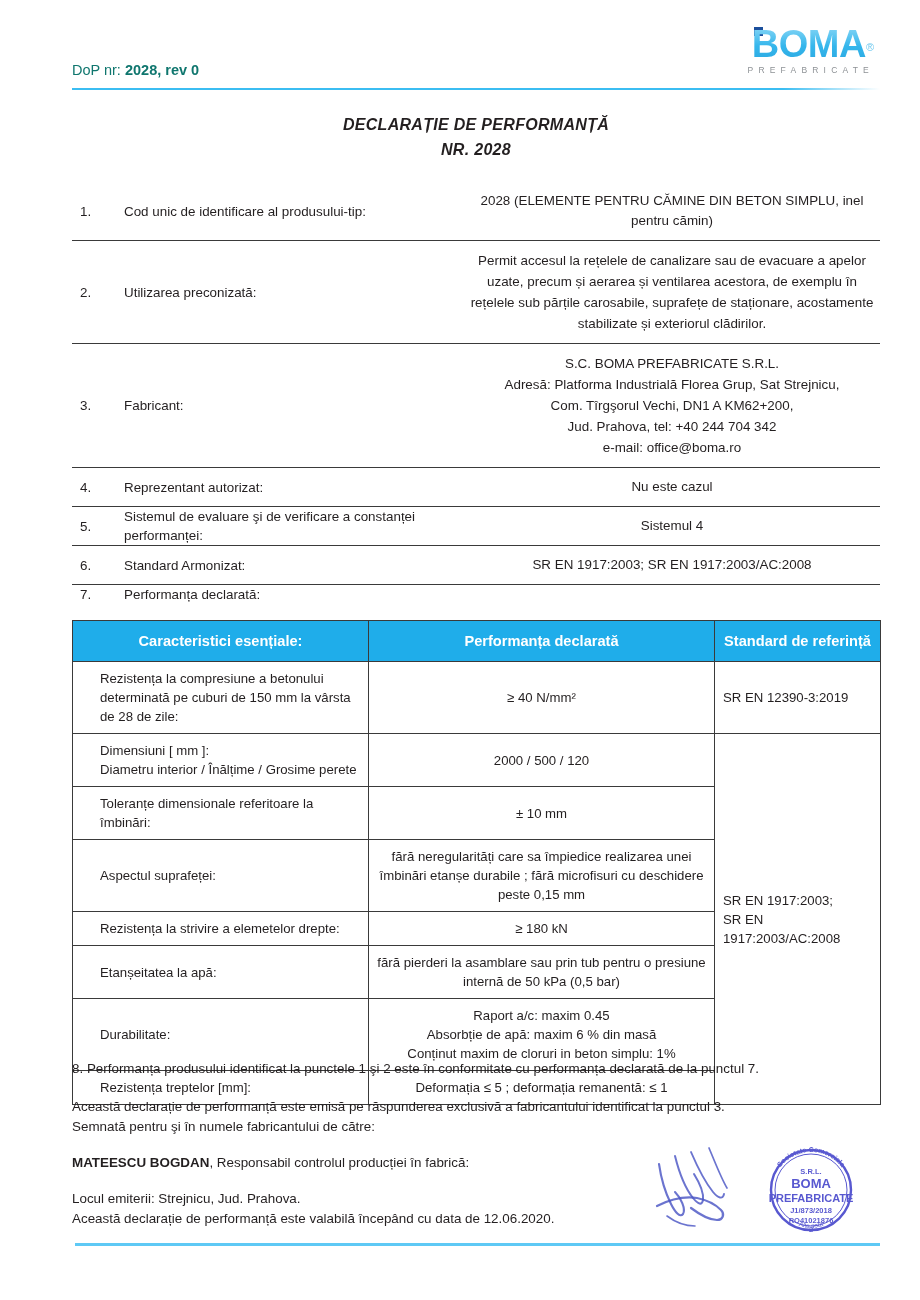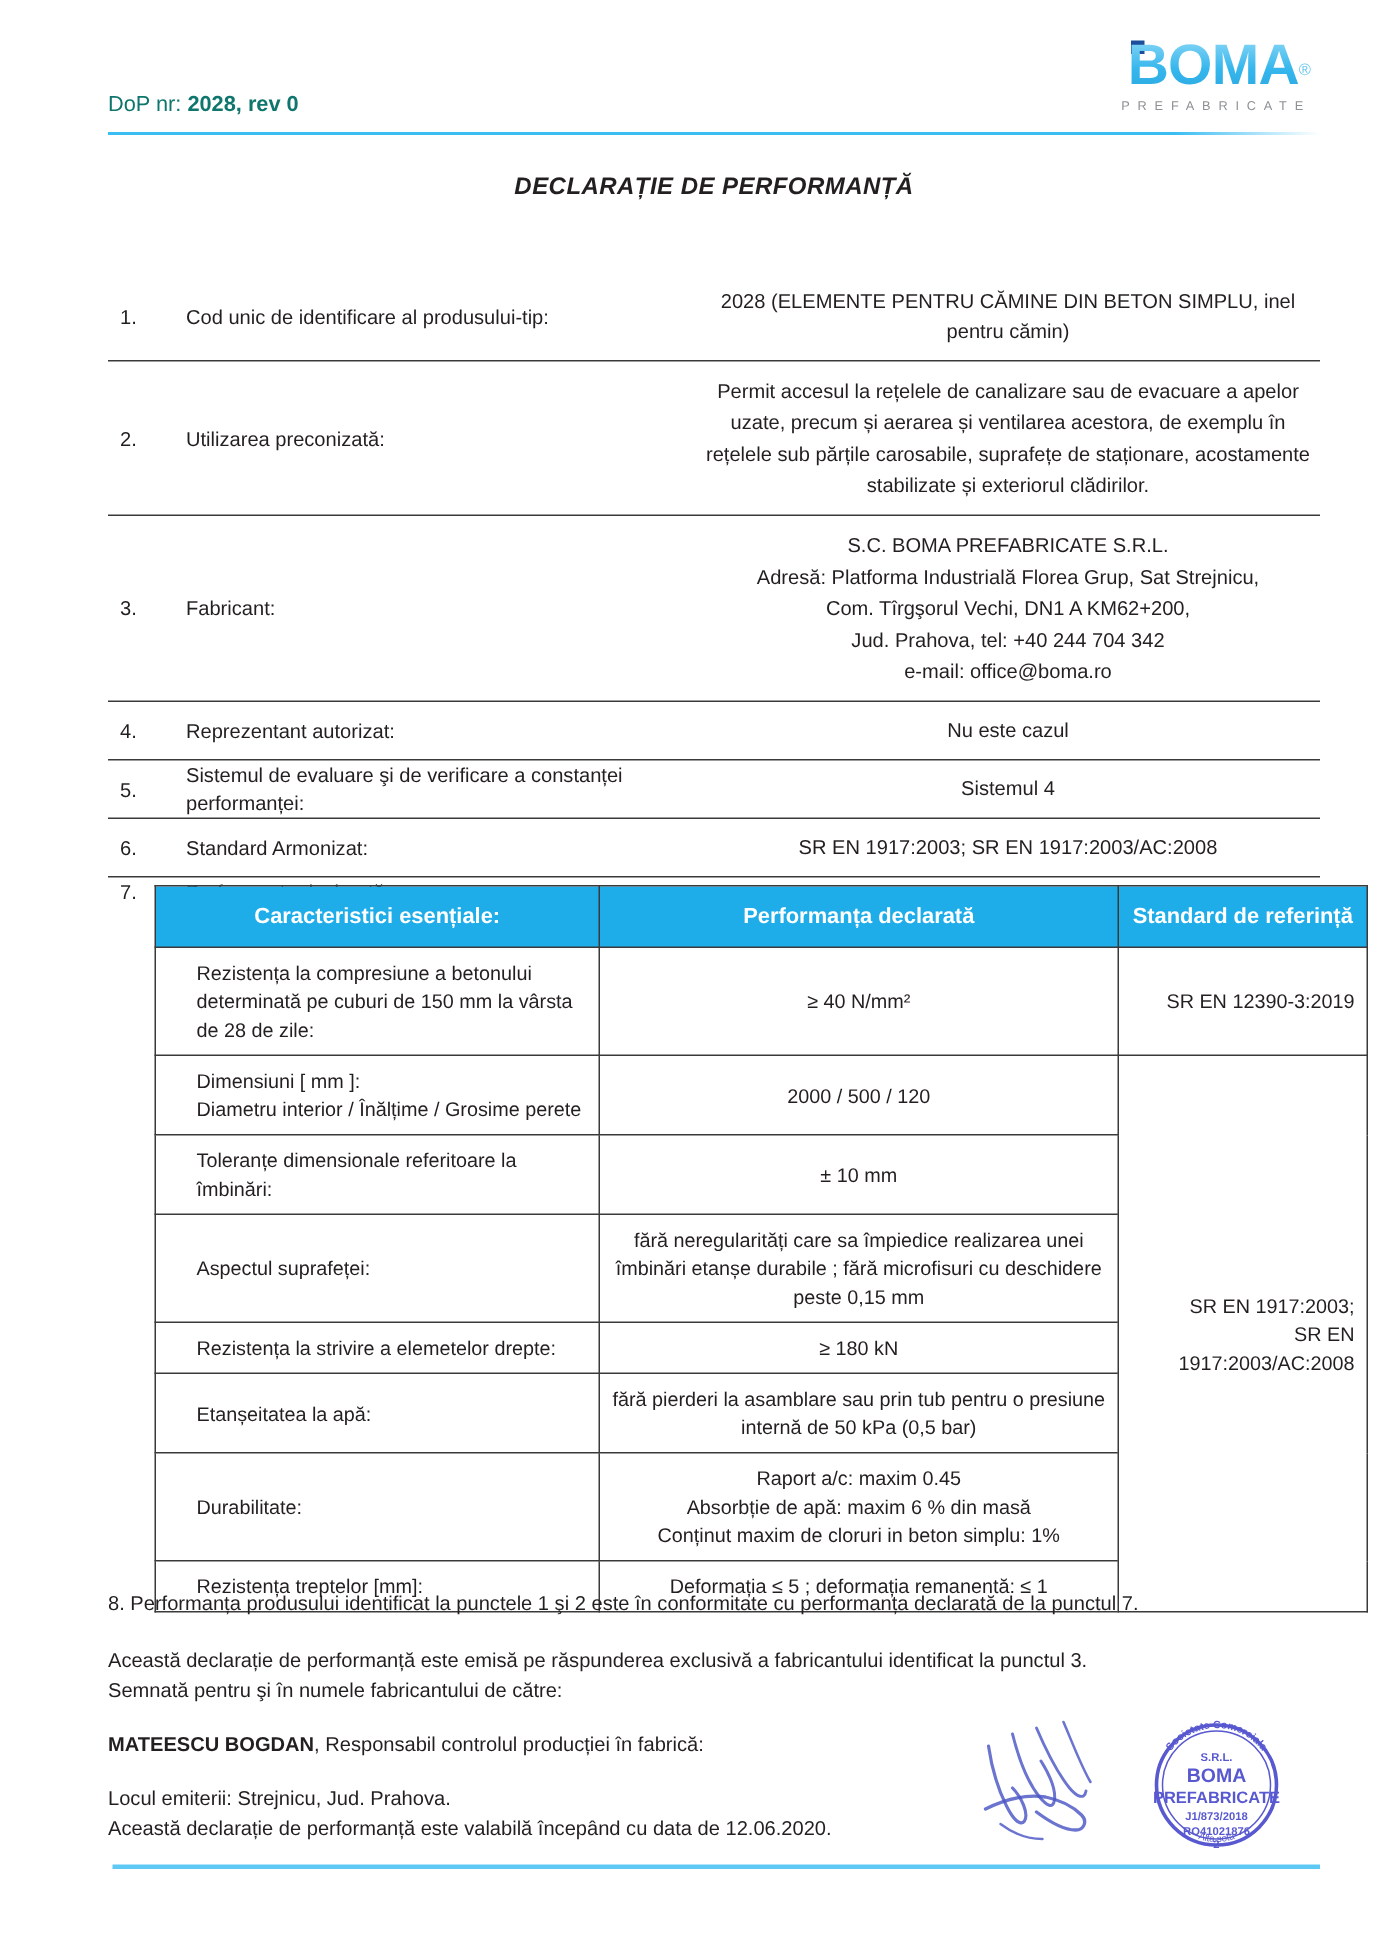--- a/index.html
+++ b/index.html
@@ -137,26 +137,25 @@
     text-align: center;
     line-height: 20px;
     padding: 9px 4px;
   }
   .info td.c-val.tall { line-height: 21px; }
 
   
   .perf {
     position: absolute;
     left: 72px;
-    top: 590px;
+    top: 620px;
     width: 808px;
     border-collapse: collapse;
     font-size: 13.2px;
     table-layout: fixed;
-    margin-left: 31px;
   }
   .perf th, .perf td {
     border: 1.4px solid #3a3a3a;
     vertical-align: middle;
   }
   .perf thead th {
     background: #1fadea;
     color: #ffffff;
     font-weight: bold;
     font-size: 14.6px;
@@ -172,21 +171,21 @@
     text-align: left;
     padding: 7px 8px 7px 27px;
     line-height: 19px;
   }
   .perf td.cell-perf {
     text-align: center;
     padding: 7px 4px;
     line-height: 19px;
   }
   .perf td.cell-std {
-    text-align: right;
+    text-align: left;
     padding: 7px 8px;
     line-height: 19px;
   }
 
   
   .footer {
     position: absolute;
     left: 72px;
     top: 1059px;
     width: 808px;
@@ -231,20 +230,21 @@
         <span class="logo-dot"></span>
         <span class="logo-word">BOMA</span><span class="logo-reg">®</span>
       </div>
       <div class="logo-sub">PREFABRICATE</div>
     </div>
   </div>
   <div class="rule-top"></div>
 
   <div class="title-block">
     <div class="title-1">DECLARAȚIE DE PERFORMANȚĂ</div>
+    <div class="title-2">NR. 2028</div>
   </div>
 
   <table class="info">
     <tbody>
       <tr>
         <td class="c-num">1.</td>
         <td class="c-label">Cod unic de identificare al produsului-tip:</td>
         <td class="c-val">2028 (ELEMENTE PENTRU CĂMINE DIN BETON SIMPLU, inel pentru cămin)</td>
       </tr>
       <tr>

